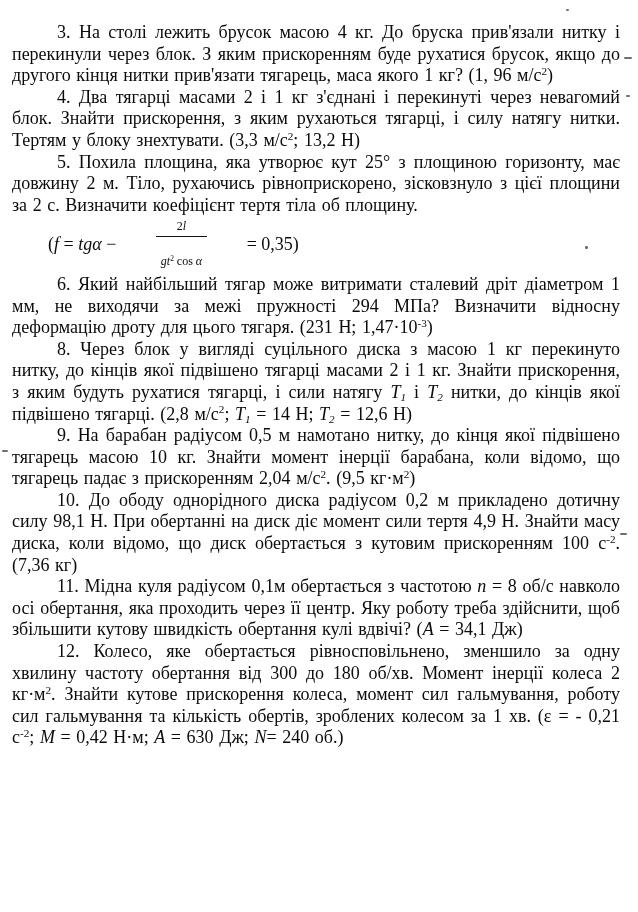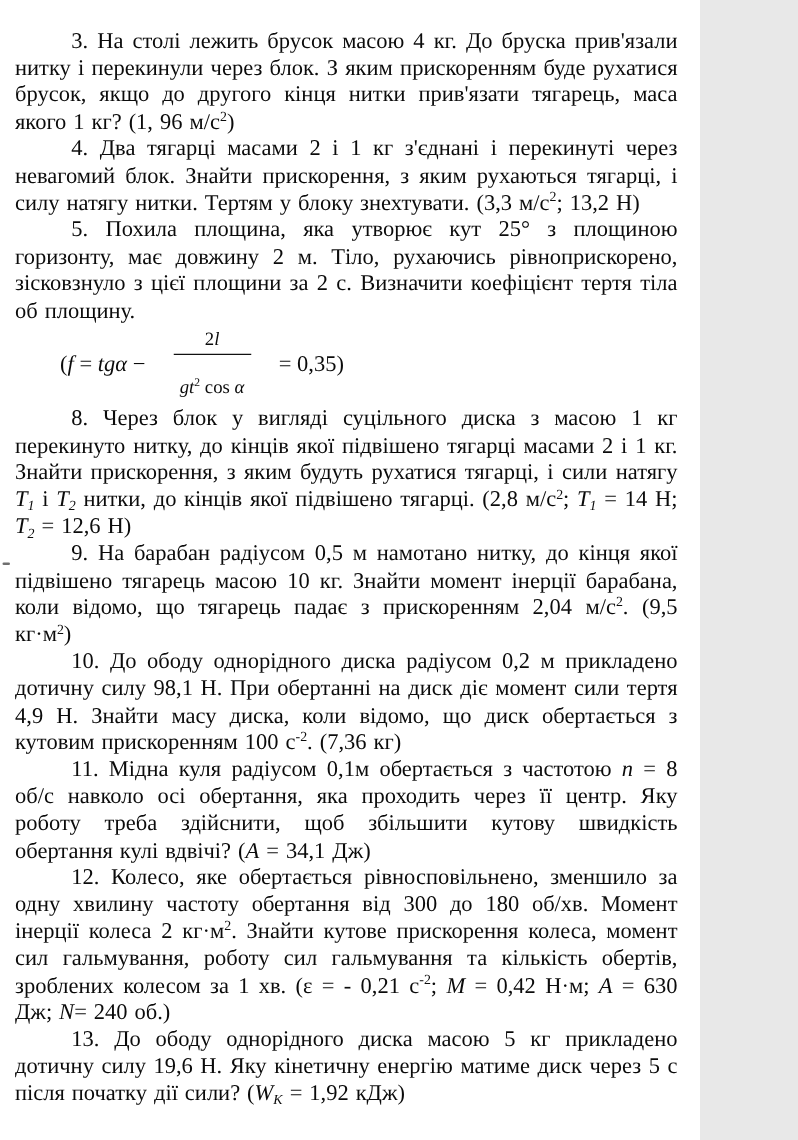--- a/index.html
+++ b/index.html
@@ -1,19 +1,19 @@
 <!DOCTYPE html>
 <html><head>
 <meta charset="utf-8">
 <style>
   html,body{margin:0;padding:0;}
   body{background:#e8e8e8;}
   .page{
     position:relative;
-    width:560px;height:912px;
+    width:638px;height:912px;
     margin:0;
     background:#ffffff;
     box-sizing:border-box;
     padding:22px 18px 0 12px;
     font-family:"Liberation Serif","DejaVu Serif",serif;
     font-size:18px;
     line-height:21.6px;
     color:#0b0b0b;
     overflow:hidden;
     -webkit-font-smoothing:antialiased;
@@ -33,42 +33,42 @@
     align-items:center;
     margin:4px 0 5px 36px;
     line-height:1.15;
     white-space:pre;
     gap:13px;
   }
   .frac{
     display:inline-flex;
     flex-direction:column;
     align-items:center;
-    margin:0 5px;
-    font-size:15px;
+    margin:0 22px;
+    font-size:12px;
   }
   .frac .num{padding:0 4px 2px;align-self:center;}
   .frac .den{border-top:1.7px solid #111;padding:18px 5px 0;}
   .speck{position:absolute;background:#6f6f6f;border-radius:1px;}
 </style>
 </head>
 <body>
 
 <div class="page" style="background: rgb(255, 255, 255); color: rgb(11, 11, 11);">
   <div id="problems">
       <p class="para"><span>3. На столі лежить брусок масою 4 кг. До бруска прив'язали нитку і перекинули через блок. З яким прискоренням буде рухатися брусок, якщо до другого кінця нитки прив'язати тягарець, маса якого 1 кг? (1, 96 м/с</span><sup>2</sup><span>)</span></p>
       <p class="para"><span>4. Два тягарці масами 2 і 1 кг з'єднані і перекинуті через невагомий блок. Знайти прискорення, з яким рухаються тягарці, і силу натягу нитки. Тертям у блоку знехтувати. (3,3 м/с</span><sup>2</sup><span>; 13,2 Н)</span></p>
       <p class="para"><span>5. Похила площина, яка утворює кут 25° з площиною горизонту, має довжину 2 м. Тіло, рухаючись рівноприскорено, зісковзнуло з цієї площини за 2 с. Визначити коефіцієнт тертя тіла об площину.</span></p>
       <div class="formula"><span><span>(</span><span class="it">f</span><span> = </span><span class="it">tg</span><span class="it">α</span><span> − </span></span><span class="frac"><span class="num"><span>2</span><span class="it">l</span></span><span class="den"><span class="it">gt</span><sup>2</sup><span> cos </span><span class="it">α</span></span></span><span><span> = 0,35)</span></span></div>
+      <p class="para"><span>6. Який найбільший тягар може витримати сталевий дріт діаметром 1 мм, не виходячи за межі пружності 294 МПа? Визначити відносну деформацію дроту для цього тягаря. (231 Н; 1,47·10</span><sup>-3</sup><span>)</span></p>
       <p class="para"><span>8. Через блок у вигляді суцільного диска з масою 1 кг перекинуто нитку, до кінців якої підвішено тягарці масами 2 і 1 кг. Знайти прискорення, з яким будуть рухатися тягарці, і сили натягу </span><span class="it">T</span><sub class="it">1</sub><span> і </span><span class="it">T</span><sub class="it">2</sub><span> нитки, до кінців якої підвішено тягарці. (2,8 м/с</span><sup>2</sup><span>; </span><span class="it">T</span><sub class="it">1</sub><span> = 14 Н; </span><span class="it">T</span><sub class="it">2</sub><span> = 12,6 Н)</span></p>
       <p class="para"><span>9. На барабан радіусом 0,5 м намотано нитку, до кінця якої підвішено тягарець масою 10 кг. Знайти момент інерції барабана, коли відомо, що тягарець падає з прискоренням 2,04 м/с</span><sup>2</sup><span>. (9,5 кг·м</span><sup>2</sup><span>)</span></p>
       <p class="para"><span>10. До ободу однорідного диска радіусом 0,2 м прикладено дотичну силу 98,1 Н. При обертанні на диск діє момент сили тертя 4,9 Н. Знайти масу диска, коли відомо, що диск обертається з кутовим прискоренням 100 с</span><sup>-2</sup><span>. (7,36 кг)</span></p>
       <p class="para"><span>11. Мідна куля радіусом 0,1м обертається з частотою </span><span class="it">n</span><span> = 8 об/с навколо осі обертання, яка проходить через її центр. Яку роботу треба здійснити, щоб збільшити кутову швидкість обертання кулі вдвічі? (</span><span class="it">A</span><span> = 34,1 Дж)</span></p>
       <p class="para"><span>12. Колесо, яке обертається рівносповільнено, зменшило за одну хвилину частоту обертання від 300 до 180 об/хв. Момент інерції колеса 2 кг·м</span><sup>2</sup><span>. Знайти кутове прискорення колеса, момент сил гальмування, роботу сил гальмування та кількість обертів, зроблених колесом за 1 хв. (ε = - 0,21 с</span><sup>-2</sup><span>; </span><span class="it">M</span><span> = 0,42 Н·м; </span><span class="it">A</span><span> = 630 Дж; </span><span class="it">N</span><span>= 240 об.)</span></p>
-      <p class="para"><span>13. До ободу однорідного диска масою 5 кг прикладено дотичну силу 19,6 Н. Яку кінетичну енергію матиме диск через 5 с після початку дії сили? (</span><span class="it">W</span><sub class="it">K</sub><span> = 1,92 кДж)</span></p>
     </div>
 
   <div class="speck" style="left:624px;top:57px;width:8px;height:2px;"></div>
   <div class="speck" style="left:566px;top:9px;width:3px;height:2px;"></div>
   <div class="speck" style="left:585px;top:246px;width:3px;height:3px;"></div>
   <div class="speck" style="left:2px;top:450px;width:6px;height:2px;"></div>
   <div class="speck" style="left:620px;top:533px;width:7px;height:2px;"></div>
   <div class="speck" style="left:626px;top:95px;width:4px;height:2px;"></div>
 </div>
 

